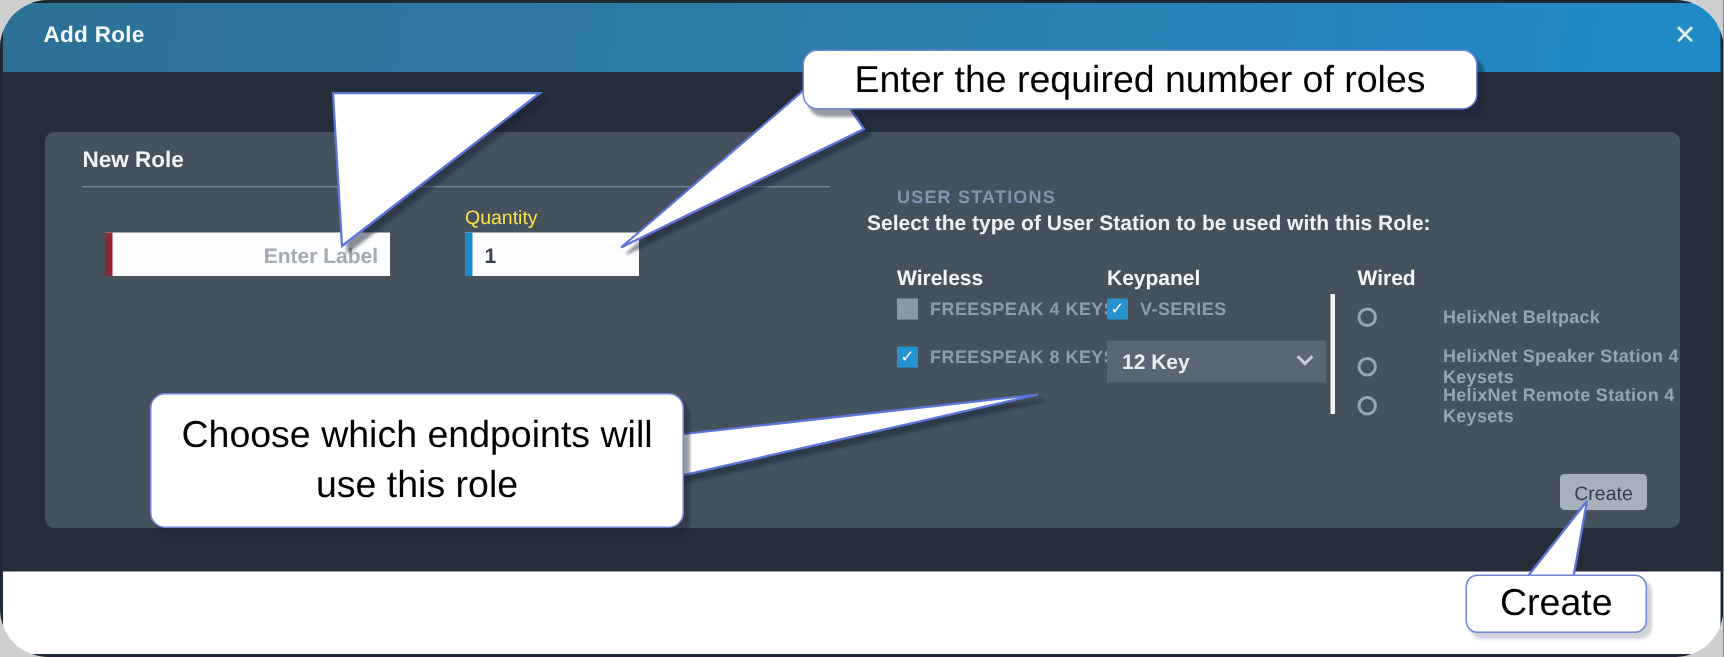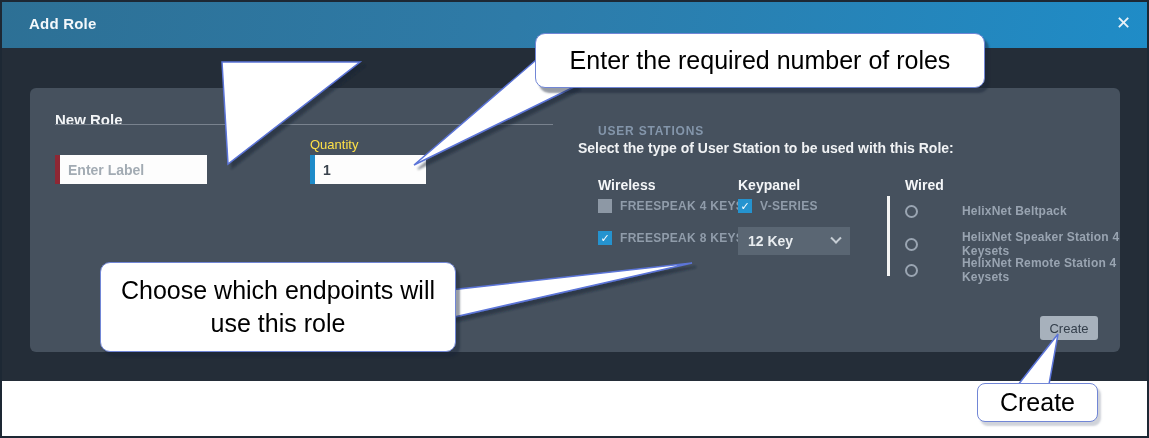--- a/index.html
+++ b/index.html
@@ -1,19 +1,19 @@
 <!DOCTYPE html>
 <html><head>
 <meta charset="utf-8">
 <style>
   * { margin:0; padding:0; box-sizing:border-box; }
   body { background:#cfcfcf; font-family:"Liberation Sans", sans-serif; }
   .screen{
     position:relative; width:1149px; height:438px; background:#ffffff;
-    overflow:hidden; margin:0 auto;
+    overflow:hidden; margin:0 auto;border-radius:32px;
   }
   .frame{ position:absolute; inset:0; border:2px solid #1d2834; z-index:10; pointer-events:none; }
 
   
   .titlebar{
     position:absolute; left:0; top:0; width:1149px; height:48px;
     background:linear-gradient(100deg,#2d7095 0%, #2e7ba8 45%, #1f8cc7 100%);
     z-index:1;
   }
   .titlebar-title{
@@ -26,53 +26,53 @@
   }
   .dialog-body{
     position:absolute; left:0; top:48px; width:1149px; height:333px;
     background:#242d38; z-index:1;
   }
   .inner-panel{
     position:absolute; left:30px; top:40px; width:1090px; height:264px;
     background:#46515e; border-radius:6px;
   }
   .section-title{
-    position:absolute; left:25px; top:10px; color:#f2f4f6; font-size:15px; font-weight:700;margin-top:13px;
+    position:absolute; left:25px; top:10px; color:#f2f4f6; font-size:15px; font-weight:700;
   }
   .section-divider{
     position:absolute; left:25px; top:36px; width:498px; height:1px; background:#79828e;
   }
 
   
   .text-input{
     position:absolute; height:29px; border:none; background:#fdfdfd;
     font-family:"Liberation Sans",sans-serif; font-size:14px; font-weight:700;
     color:#3a434d; padding:0 8px; outline:none;
   }
-  .label-input{ left:25px; top:67px; width:152px; border-left:5px solid #8e2734; }
+  .label-input{ left:40px; top:67px; width:190px; border-left:5px solid #8e2734;text-align:right; }
   .label-input::placeholder{ color:#a2abb3; font-weight:700; }
   .qty-label{ position:absolute; left:280px; top:49px; color:#fde047; font-size:13px; }
   .qty-input{ left:280px; top:67px; width:116px; border-left:5px solid #1e8bc9; }
 
   
   .us-title{ position:absolute; left:568px; top:36px; color:#8496ab; font-size:12px;
              font-weight:700; letter-spacing:.8px; }
   .us-subtitle{ position:absolute; left:548px; top:52px; color:#f0f2f4; font-size:14px; font-weight:700; }
   .col-header{ position:absolute; color:#f4f6f8; font-size:14px; font-weight:700; }
 
   .check-row{ position:absolute; display:flex; align-items:center; gap:8px; cursor:pointer; }
   .checkbox{
     width:14px; height:14px; flex:0 0 14px; display:flex; align-items:center; justify-content:center;
     background:#8d98a5; font-size:11px; color:#ffffff; line-height:1;
   }
   .checkbox.checked{ background:#2593cf; }
   .check-label{ color:#909caa; font-size:12px; font-weight:700; letter-spacing:.3px; }
 
   .dropdown{
-    position:absolute; left:708px; top:139px; width:112px; height:28px;
+    position:absolute; left:708px; top:139px; width:146px; height:28px;
     background:#5a6673; color:#e9edf0; font-size:14px; font-weight:700;
     display:flex; align-items:center; padding:0 10px; cursor:pointer;
   }
   .chevron{
     margin-left:auto; width:8px; height:8px; border-right:2px solid #c6cdd4;
     border-bottom:2px solid #c6cdd4; transform:rotate(45deg) translate(-2px,-2px);
   }
   .v-sep{ position:absolute; left:857px; top:108px; width:3px; height:80px; background:#f4f4f4; }
 
   .radio-row{ position:absolute; display:flex; align-items:center; gap:8px; cursor:pointer; }
@@ -91,21 +91,21 @@
   
   .pointer-layer{ position:absolute; inset:0; z-index:5; pointer-events:none; }
   .callout{
     position:absolute; z-index:6; background:#ffffff; border:1.5px solid #7186d6;
     border-radius:10px; display:flex; flex-direction:column; align-items:center;
     justify-content:center; color:#000000; text-align:center;
     font-family:"Liberation Sans",sans-serif; font-size:25px;
     box-shadow:4px 5px 2px rgba(25,35,55,.45);
   }
   .callout-1{ left:122px; top:8px;   width:378px; height:60px; }
-  .callout-2{ left:535px; top:33px;  width:450px; height:55px;justify-content:center; }
+  .callout-2{ left:535px; top:33px;  width:450px; height:40px;justify-content:center; }
   .callout-3{ left:100px; top:262px; width:356px; height:90px; line-height:33px; }
   .callout-4{ left:977px; top:383px; width:121px; height:39px; border-radius:8px;
               box-shadow:3px 4px 2px rgba(120,130,150,.35); }
 </style>
 </head>
 <body>
 
 <div class="screen">
 
   <div class="titlebar">

